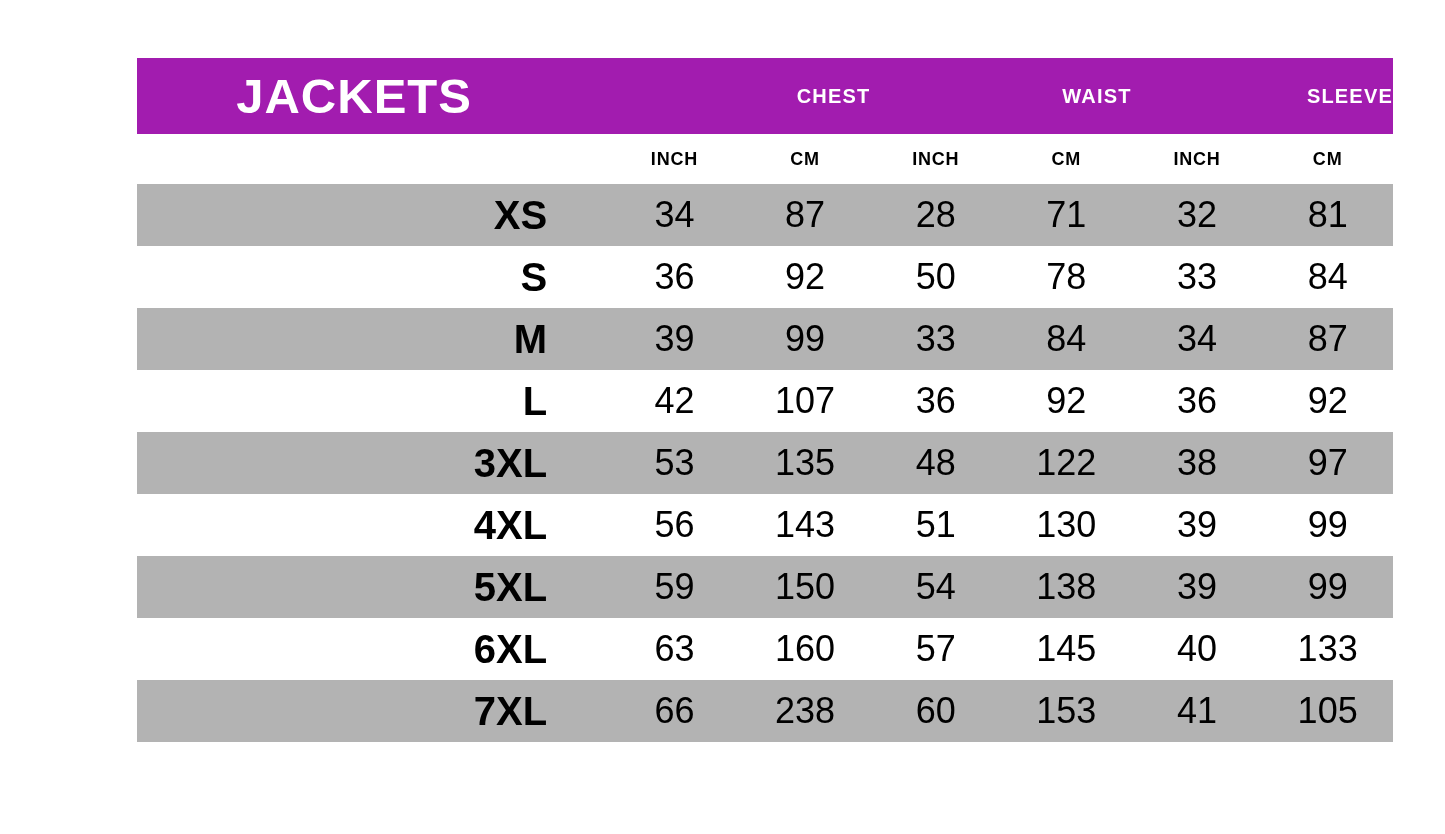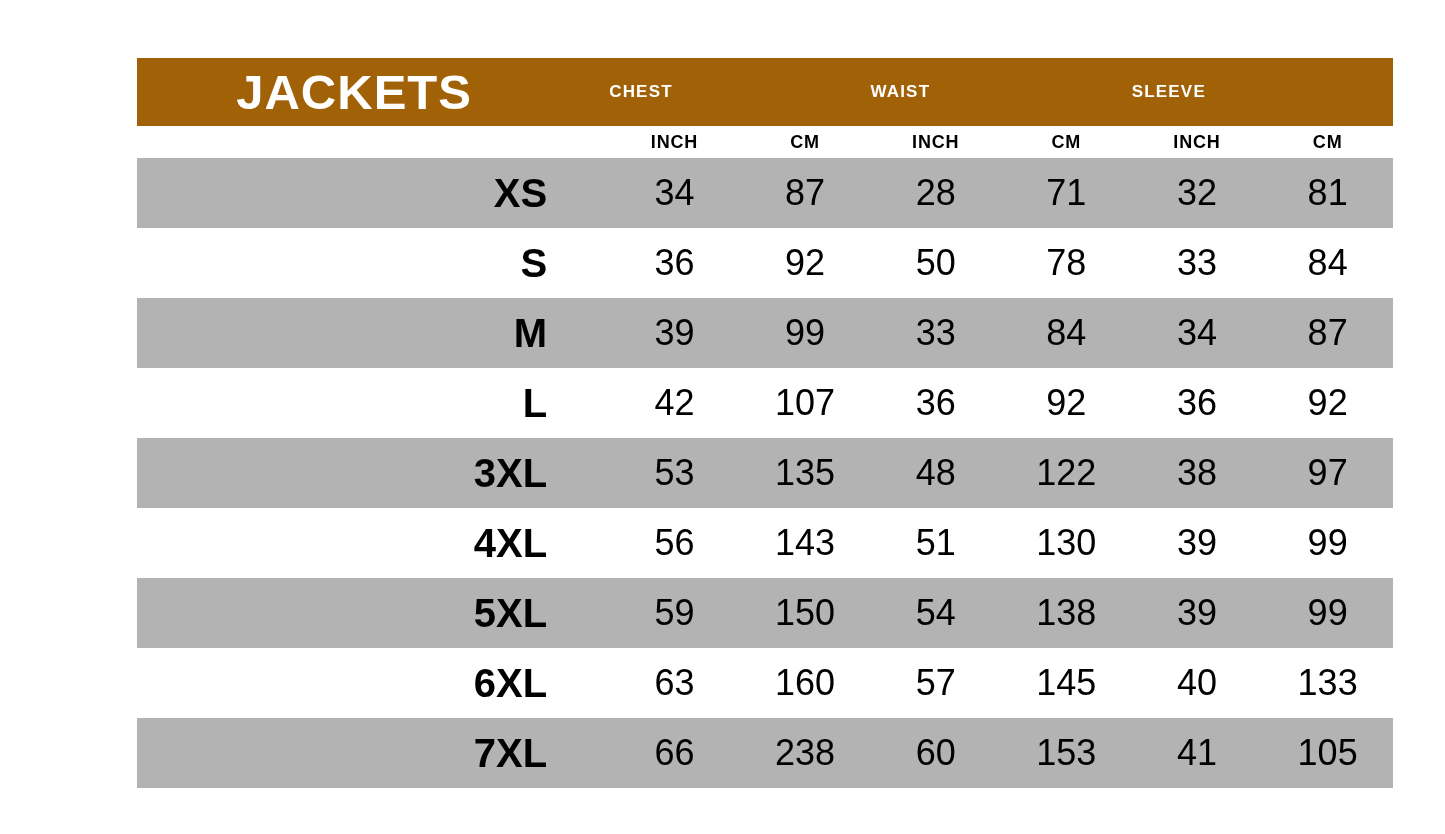--- a/index.html
+++ b/index.html
@@ -33,50 +33,50 @@
   table.size-table td, table.size-table th {
     padding: 0;
     margin: 0;
     border: none;
   }
   
   .col-size  { width: 472px; }
   .col-num   { width: 130.6px; }
 
   
-  .hdr-row { height: 68px; background: #a16207; }
+  .hdr-row { height: 76px; background: #a21caf; }
   .hdr-title {
     color: #ffffff;
     font-size: 49px;
     font-weight: bold;
     text-align: center;
     letter-spacing: 1px;
     padding-right: 38px !important;
   }
   .hdr-group {
     color: #ffffff;
-    font-size: 17px;
-    font-weight: bold;
-    text-align: left;
+    font-size: 20px;
+    font-weight: bold;
+    text-align: right;
     letter-spacing: 1.2px;
   }
 
   
-  .unit-row { height: 32px; background: #ffffff; }
+  .unit-row { height: 50px; background: #ffffff; }
   .unit-cell {
     color: #000000;
     font-size: 18px;
     font-weight: bold;
     text-align: center;
     letter-spacing: 0.8px;
     vertical-align: middle;
   }
 
   
-  tr.data-row { height: 70px; }
+  tr.data-row { height: 62px; }
   tr.shade { background: #b3b3b3; }
   tr.plain { background: #ffffff; }
 
   td.size-label {
     font-size: 40px;
     font-weight: bold;
     color: #000000;
     text-align: right;
     padding-right: 62px !important;
     vertical-align: middle;

